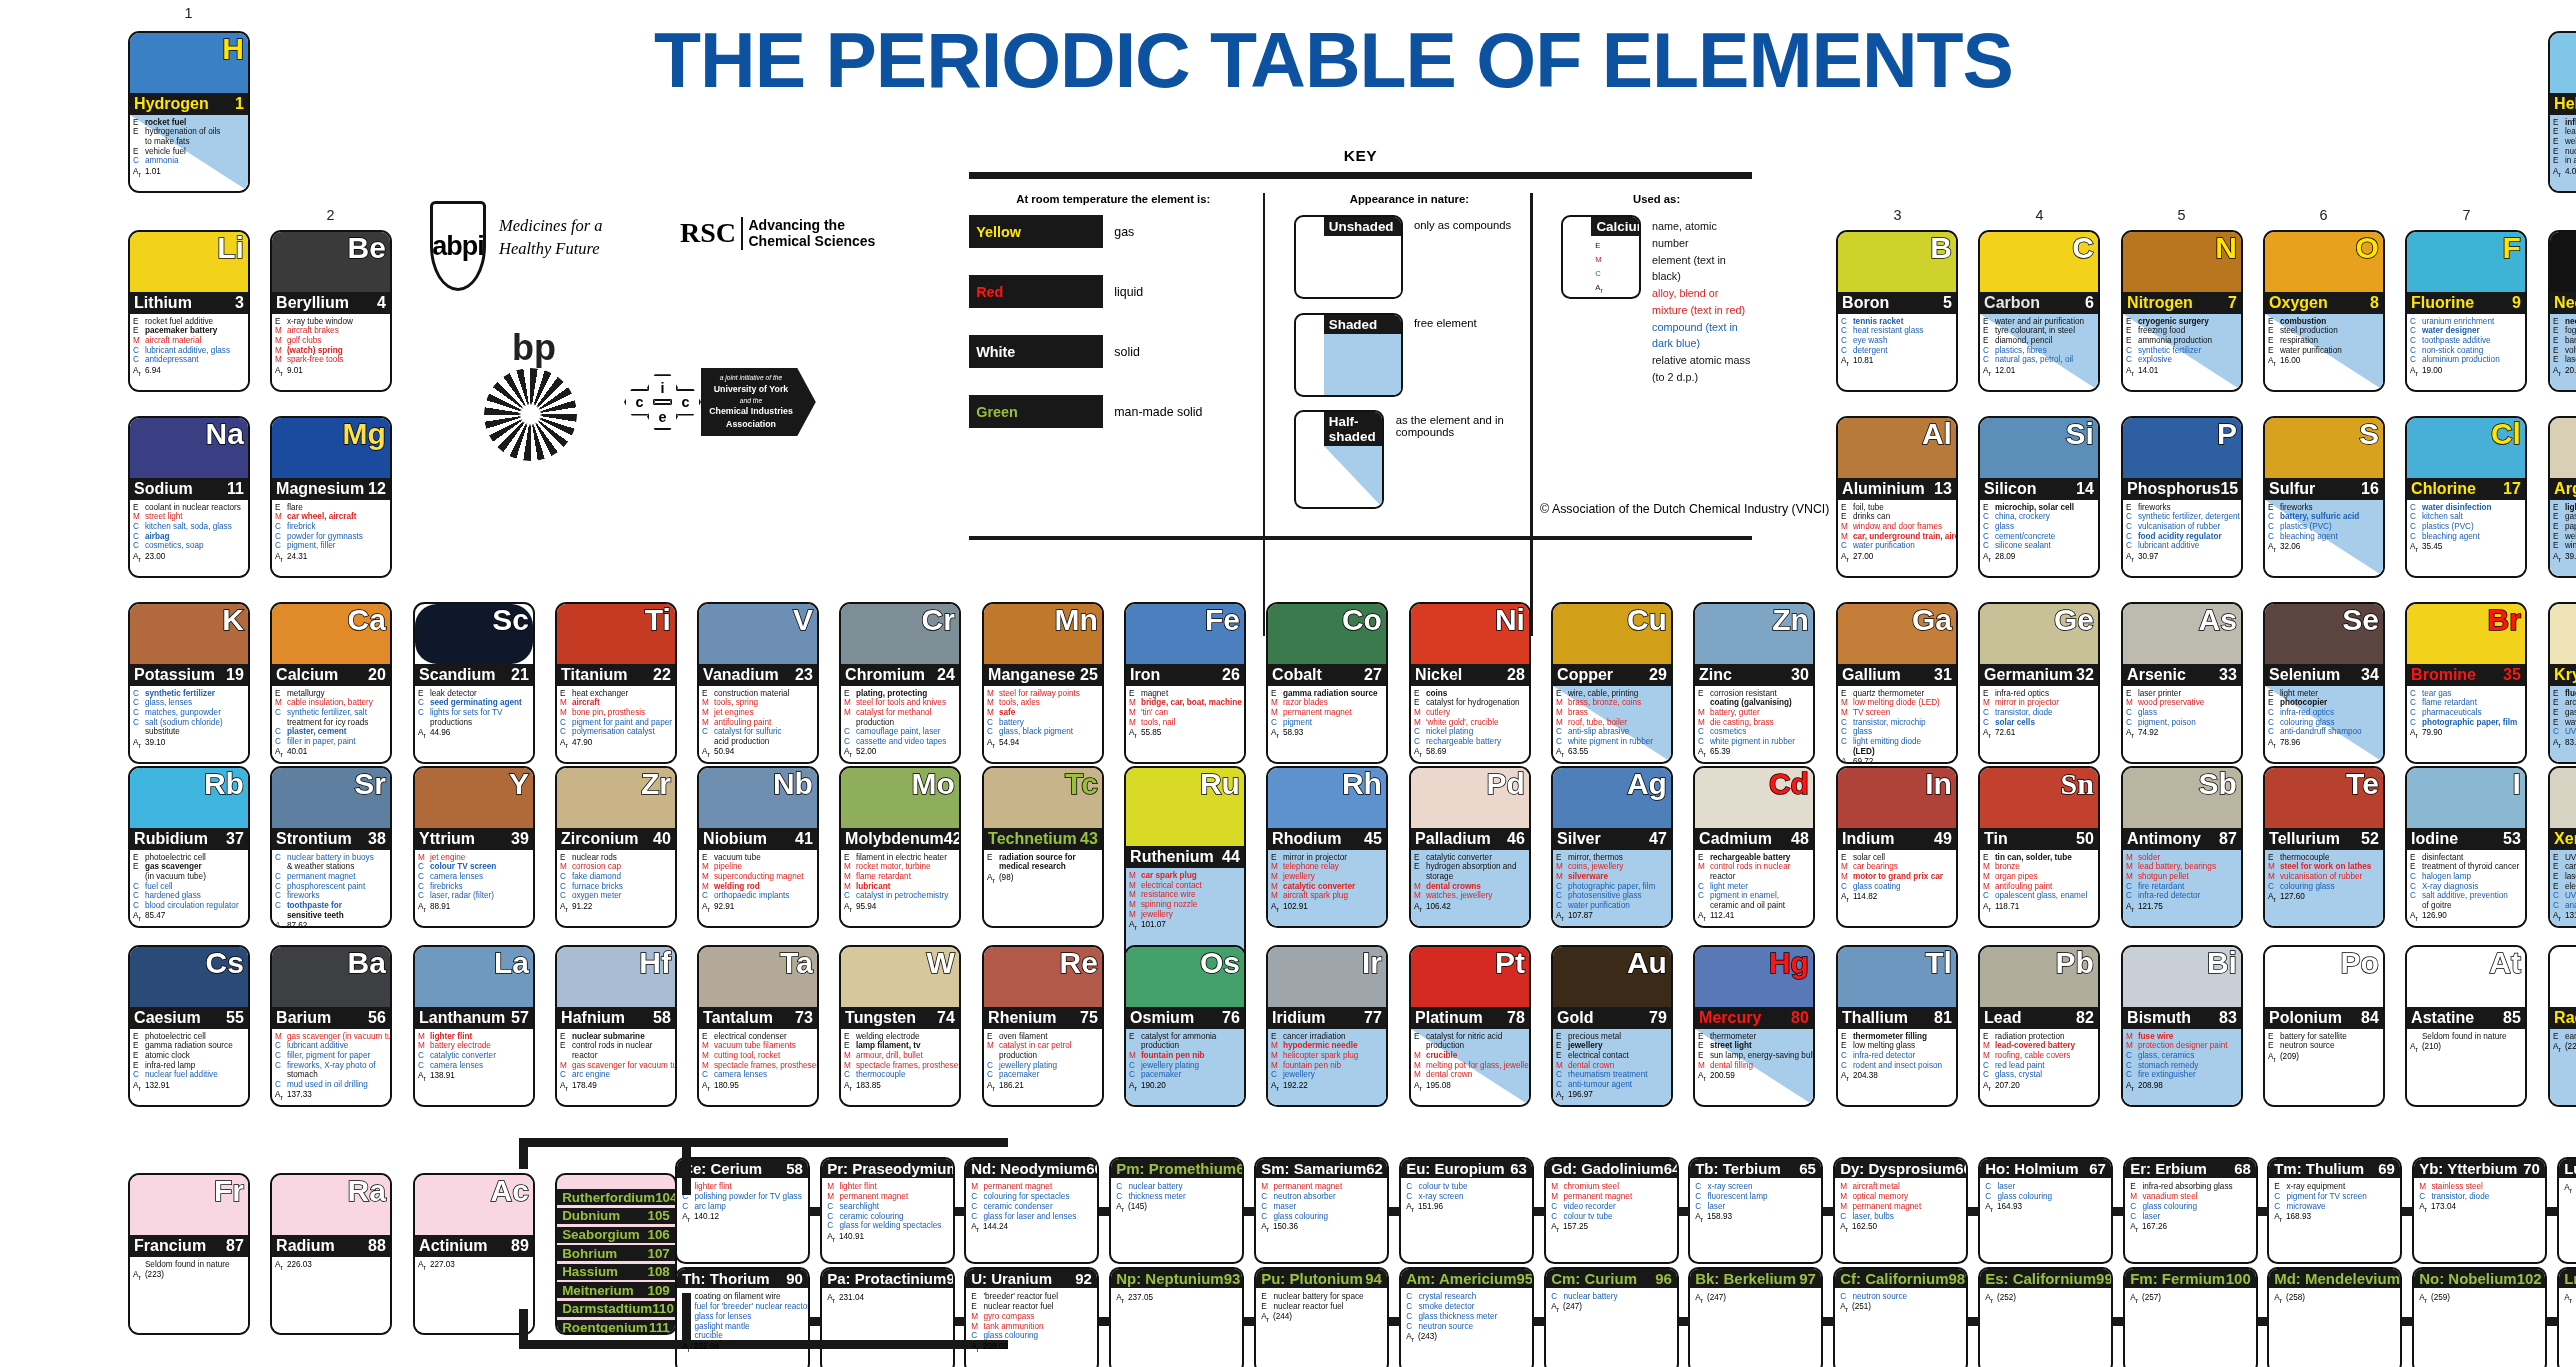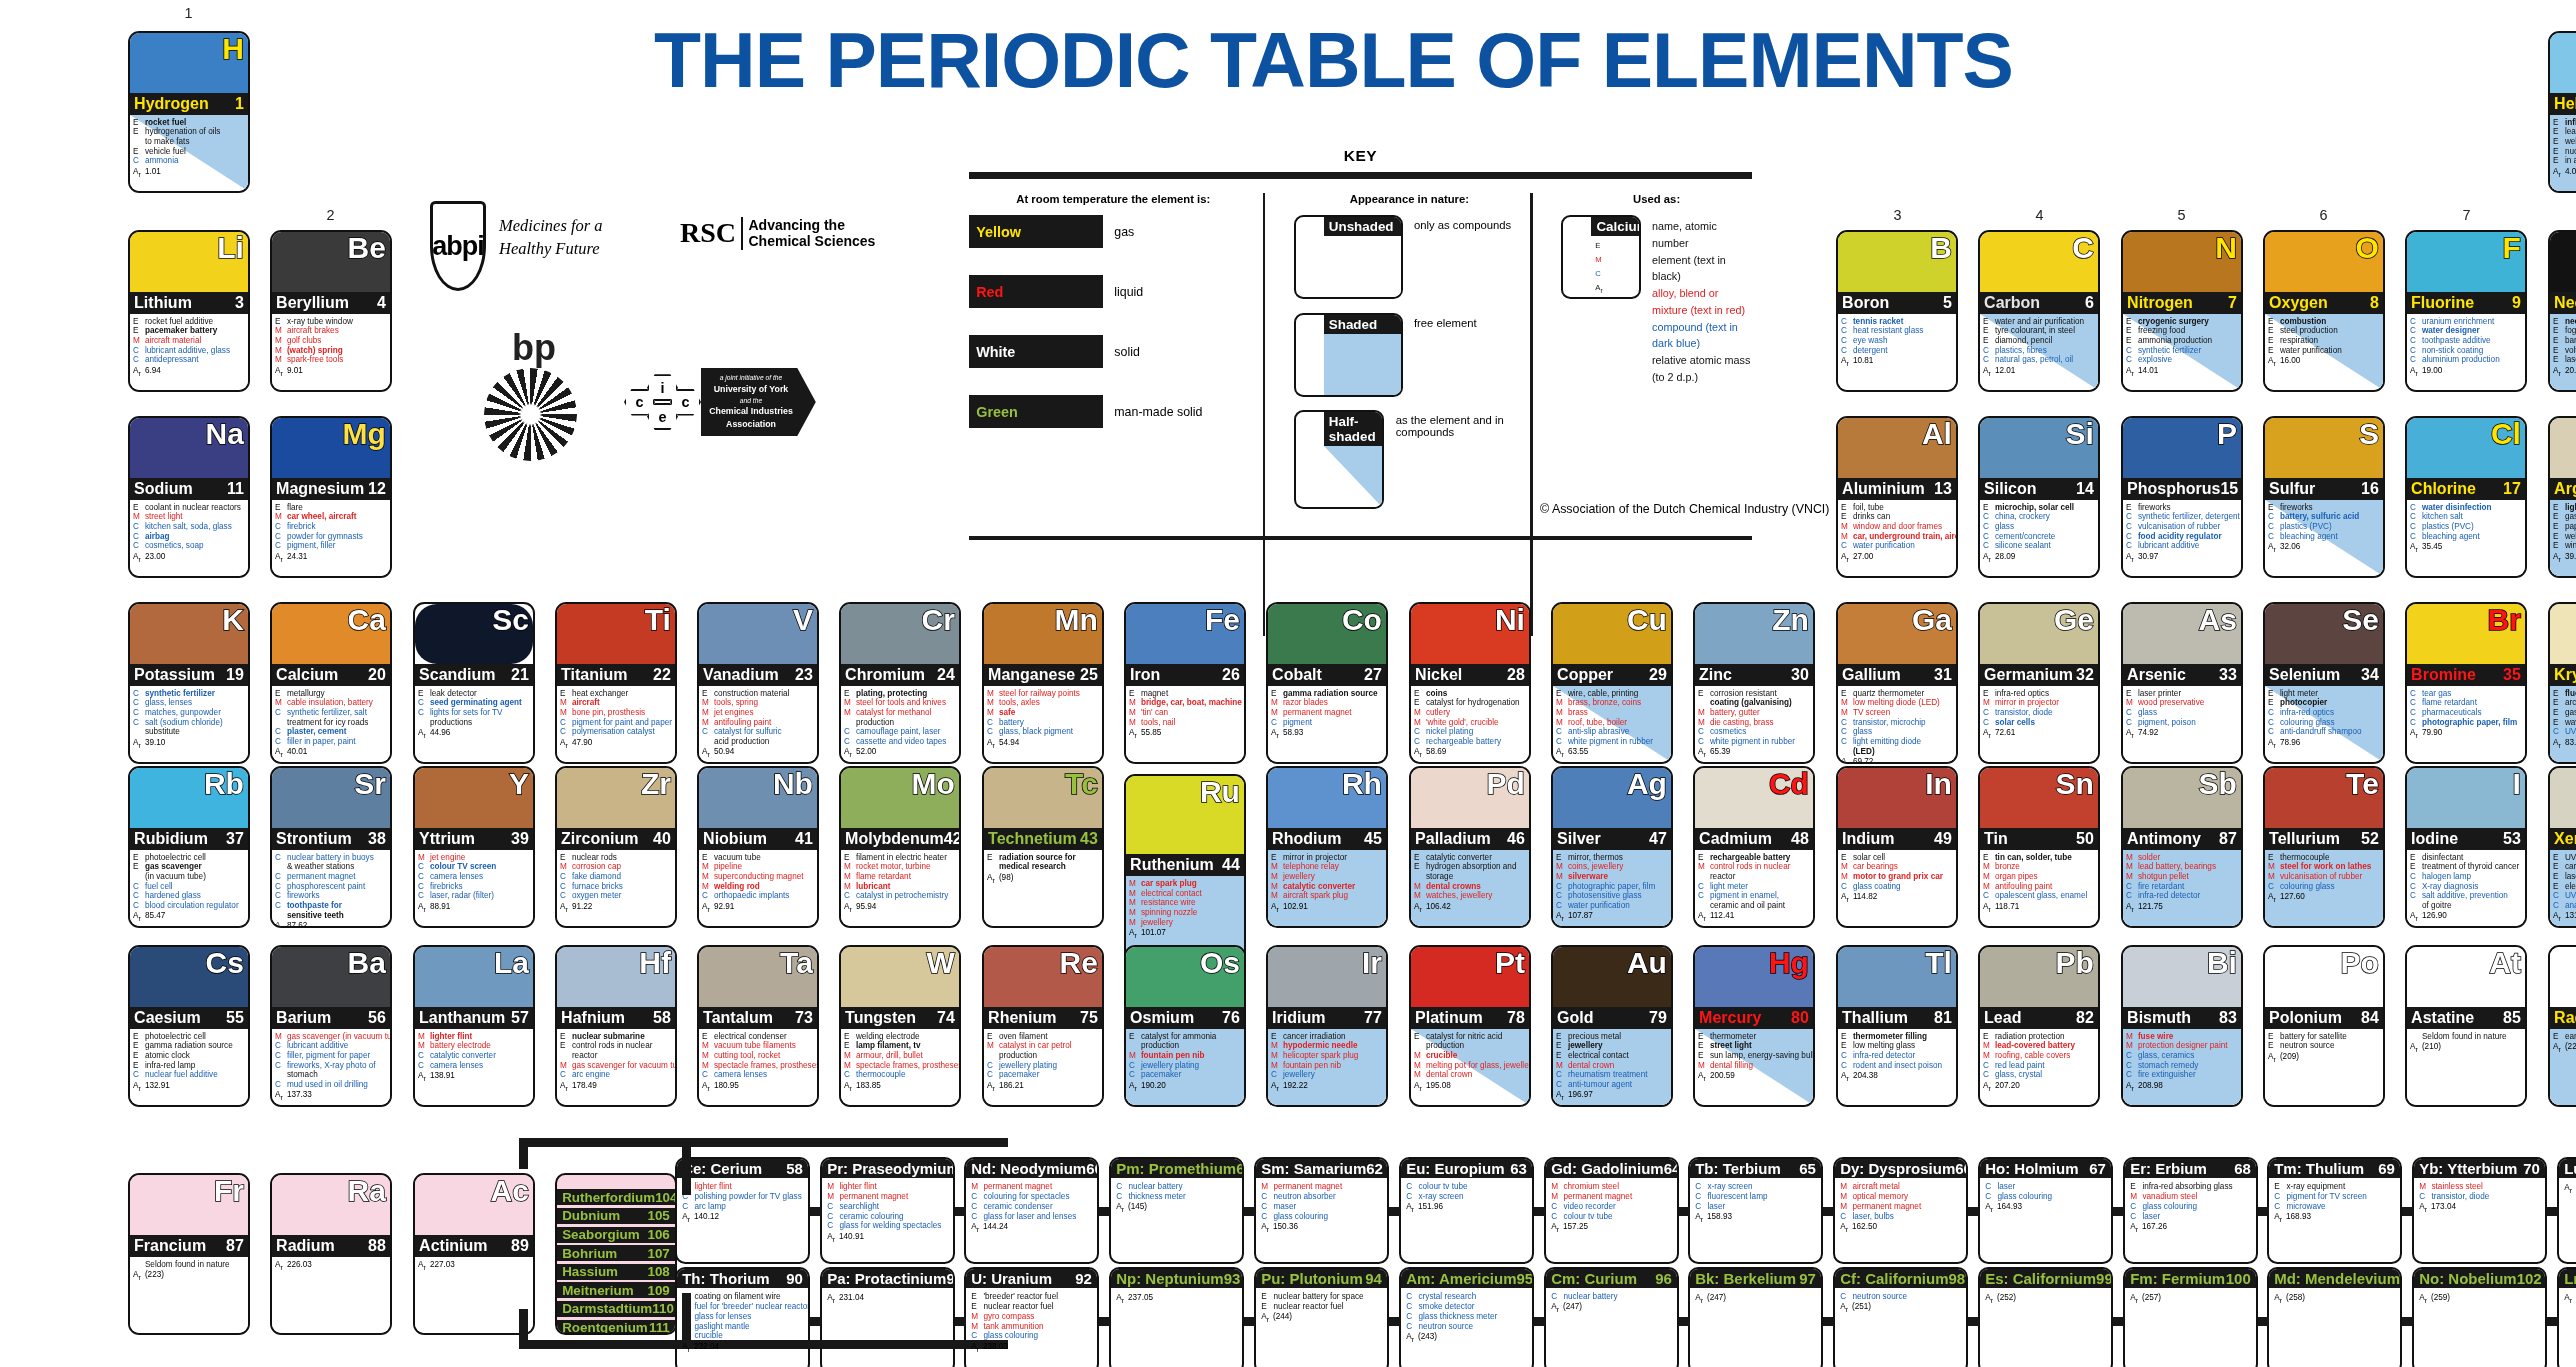--- a/index.html
+++ b/index.html
@@ -1853,21 +1853,21 @@
             <span class="tag E"></span>
             <span class="txt E b">medical research</span>
           </li>
         </ul>
         <div class="ar">
           <span class="tag">A<sub>r</sub></span>
           <span>(98)</span>
         </div>
       </div>
     </div>
-    <div class="cell" style="left: 1124px; top: 766px; width: 122px; height: 210px; margin-top: 8px;">
+    <div class="cell" style="left: 1124px; top: 766px; width: 122px; height: 210px;">
       <div class="pic" style="background:#d9da26;">
         <span class="sym" style="color:#ffffff">Ru</span>
       </div>
       <div class="namebar">
         <span class="nm" style="color:#ffffff">Ruthenium</span>
         <span class="zz" style="color:#ffffff">44</span>
       </div>
       <div class="uses">
         <div class="shade-full"></div>
         <ul>
@@ -2084,21 +2084,21 @@
             <span class="txt C">glass coating</span>
           </li>
         </ul>
         <div class="ar">
           <span class="tag">A<sub>r</sub></span>
           <span>114.82</span>
         </div>
       </div>
     </div>
     <div class="cell" style="left: 1978px; top: 766px; width: 122px; height: 162px;">
-      <div class="pic" style="background:#c2412e;">
+      <div class="pic" style="background:#c2412e;font-family:Liberation Serif, serif;">
         <span class="sym" style="color:#ffffff">Sn</span>
       </div>
       <div class="namebar">
         <span class="nm" style="color:#ffffff">Tin</span>
         <span class="zz" style="color:#ffffff">50</span>
       </div>
       <div class="uses">
         <ul>
           <li>
             <span class="tag E">E</span>

